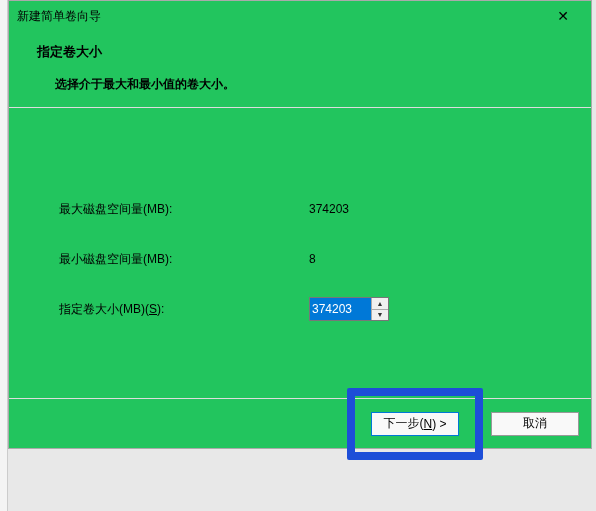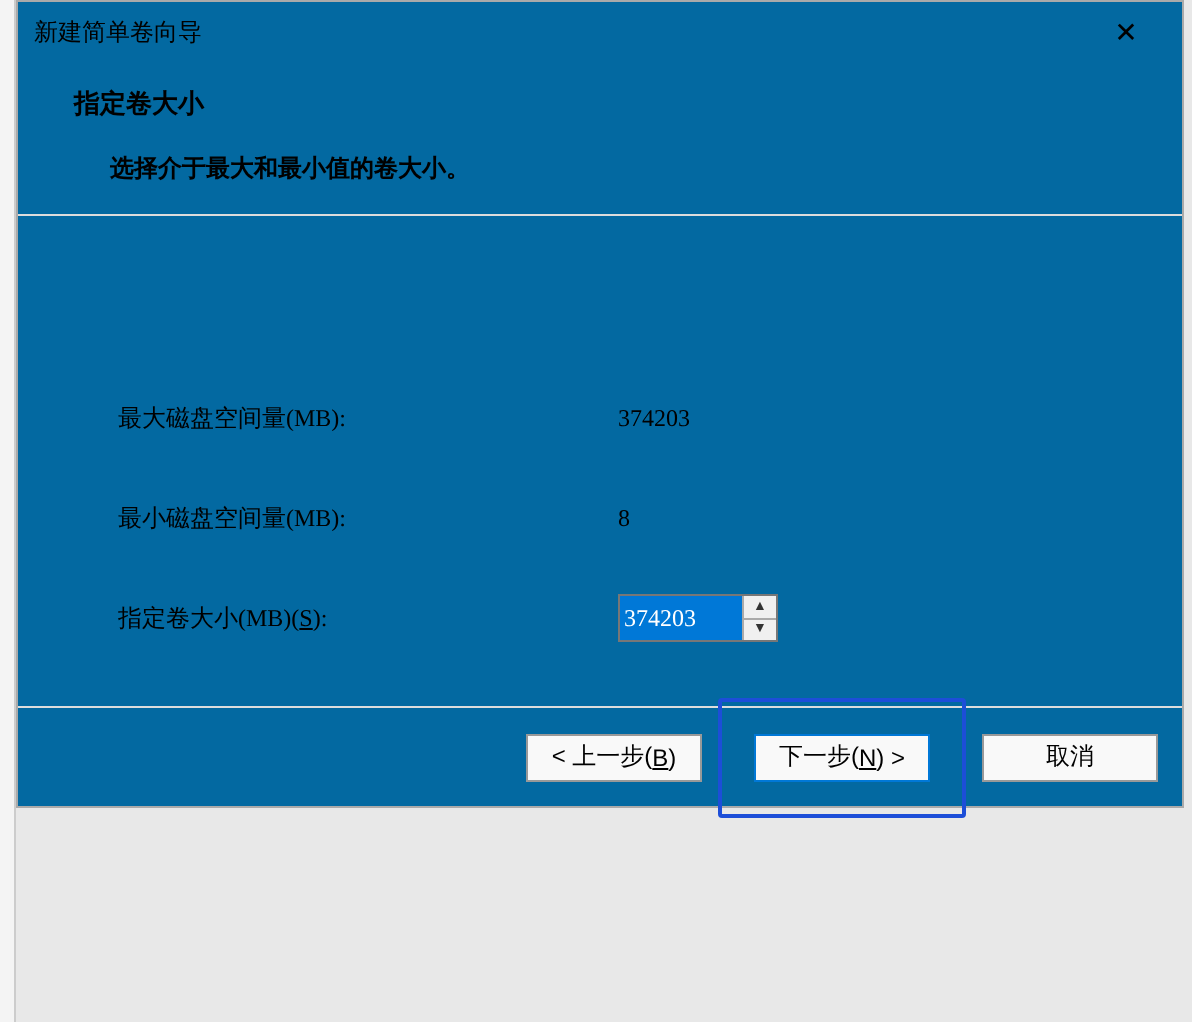--- a/index.html
+++ b/index.html
@@ -11,22 +11,22 @@
     background: #e8e8e8;
     width: 596px;
     height: 511px;
     overflow: hidden;
   }
   .dialog {
     position: absolute;
     left: 8px;
     top: 0;
     width: 584px;
-    height: 404px;
-    background: #0369a1;
+    height: 449px;
+    background: #22c55e;
     border: 1px solid #aaa;
   }
   .titlebar {
     height: 30px;
     display: flex;
     align-items: center;
     padding: 0 8px;
     color: #000;
   }
   .titlebar .title {
@@ -58,21 +58,20 @@
     font-weight: bold;
   }
   .content {
     padding: 90px 50px 40px 50px;
   }
   .row {
     display: flex;
     align-items: center;
     margin-bottom: 28px;
     height: 22px;
-    font-family: Liberation Serif, serif;
   }
   .row .label {
     width: 250px;
     font-size: 12px;
   }
   .row .value {
     font-size: 12px;
   }
   .spinner {
     display: flex;
@@ -130,21 +129,21 @@
     border: 1px solid #999;
     background: #f9f9f9;
     font-size: 12px;
     display: flex;
     align-items: center;
     justify-content: center;
     cursor: pointer;
     padding: 0 10px;
   }
   .btn-primary-wrap {
-    border: 2px solid #1d4ed8;
+    border: 8px solid #1d4ed8;
     padding: 16px;
     border-radius: 2px;
   }
   .btn-primary {
     border: 1px solid #0078d7;
   }
   .underline { text-decoration: underline; }
   .left-edge {
     position: absolute;
     left: 0; top: 0; width: 8px; height: 511px;
@@ -194,25 +193,20 @@
         <div class="spin-buttons">
           <div>▲</div>
           <div>▼</div>
         </div>
       </div>
     </div>
 
   </div>
 
   <div class="footer">
-    <div class="btn">
-      <span>&lt; 上一步(</span>
-        <span class="underline">B</span>
-        <span>)</span>
-    </div>
     <div class="btn-primary-wrap">
       <div class="btn btn-primary">
         <span>下一步(</span>
           <span class="underline">N</span>
           <span>) &gt;</span>
       </div>
     </div>
     <div class="btn">
       <span>取消</span>
     </div>

